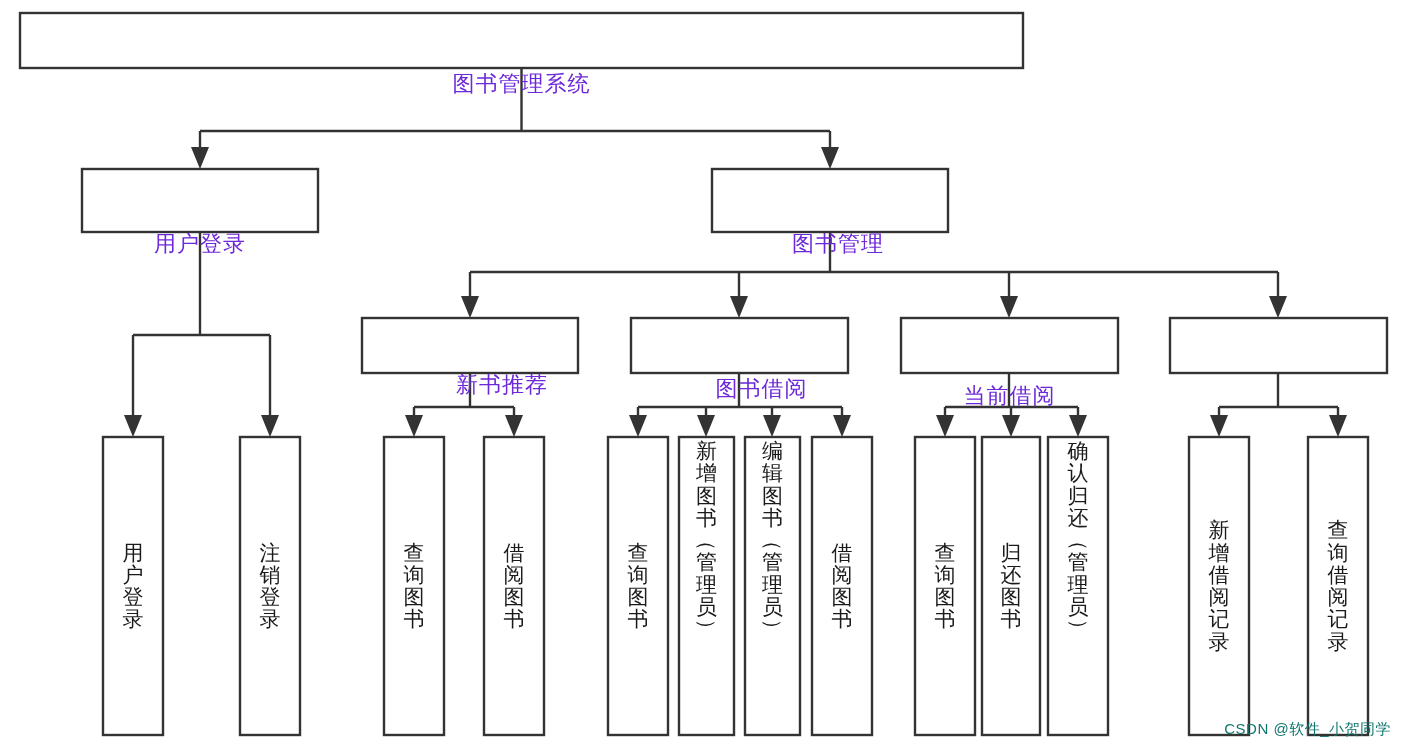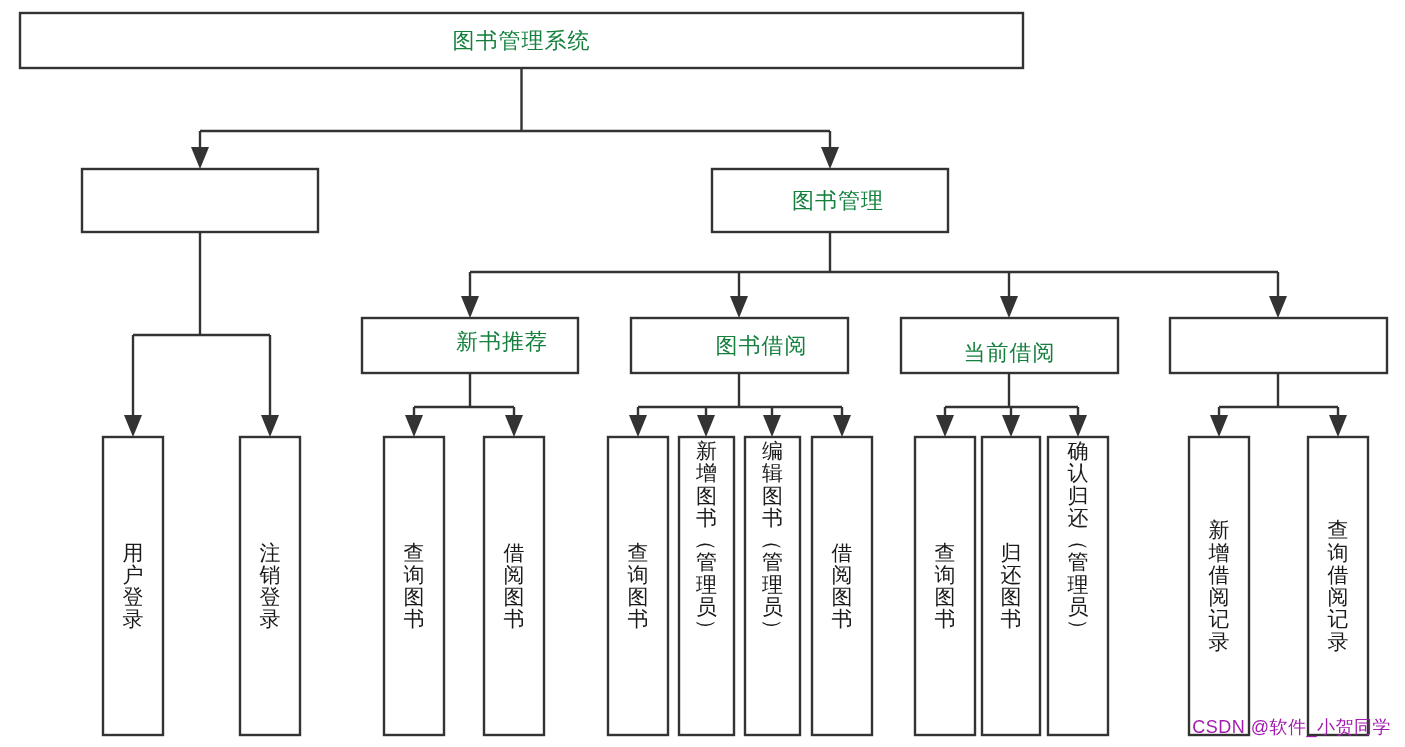--- a/index.html
+++ b/index.html
@@ -41,22 +41,22 @@
   }
   .arrow-head {
     fill: #333333;
     stroke: none;
   }
   .watermark {
     position: absolute;
     right: 14px;
     bottom: 8px;
     font-family: "Liberation Sans", "DejaVu Sans", sans-serif;
-    font-size: 18px;
-    color: #a21caf;
+    font-size: 15px;
+    color: #0f766e;
     white-space: nowrap;
     letter-spacing: 0.5px;
     user-select: none;
   }
   .vtext-wrap {
     position: absolute;
     display: flex;
     flex-direction: column;
     align-items: center;
     justify-content: center;
@@ -72,23 +72,24 @@
   .vtext-wrap span.rot {
     display: block;
     transform: rotate(90deg);
   }
   .htext-wrap {
     position: absolute;
     display: flex;
     align-items: center;
     justify-content: center;
     font-size: 22px;
-    color: #15803d;
+    color: #6d28d9;
     pointer-events: none;
     letter-spacing: 1px;
+    margin-top: 43px;
   }
 </style>
 </head>
 <body>
 
 <div id="diagram-root">
 
   <svg class="diagram-canvas" viewBox="0 0 1405 747" xmlns="http://www.w3.org/2000/svg">
 
     <g>
@@ -190,20 +191,23 @@
     <rect class="node-box" x="1048" y="437" width="60" height="298"></rect>
 
     <rect class="node-box" x="1189" y="437" width="60" height="298"></rect>
     <rect class="node-box" x="1308" y="437" width="60" height="298"></rect>
   </svg>
 
   <div class="htext-wrap" style="left:20px; top:13px; width:1003px; height:55px;">
     <span>图书管理系统</span>
   </div>
 
+  <div class="htext-wrap" style="left:82px; top:169px; width:236px; height:63px;">
+    <span>用户登录</span>
+  </div>
 
   <div class="htext-wrap" style="left:712px; top:169px; width:236px; height:63px;padding-left:8px;">
     <span>图书管理</span>
   </div>
 
   <div class="htext-wrap" style="left:362px; top:318px; width:216px; height:48px;padding-left:32px;">
     <span>新书推荐</span>
   </div>
 
   <div class="htext-wrap" style="left:631px; top:318px; width:261px; height:55px;">

